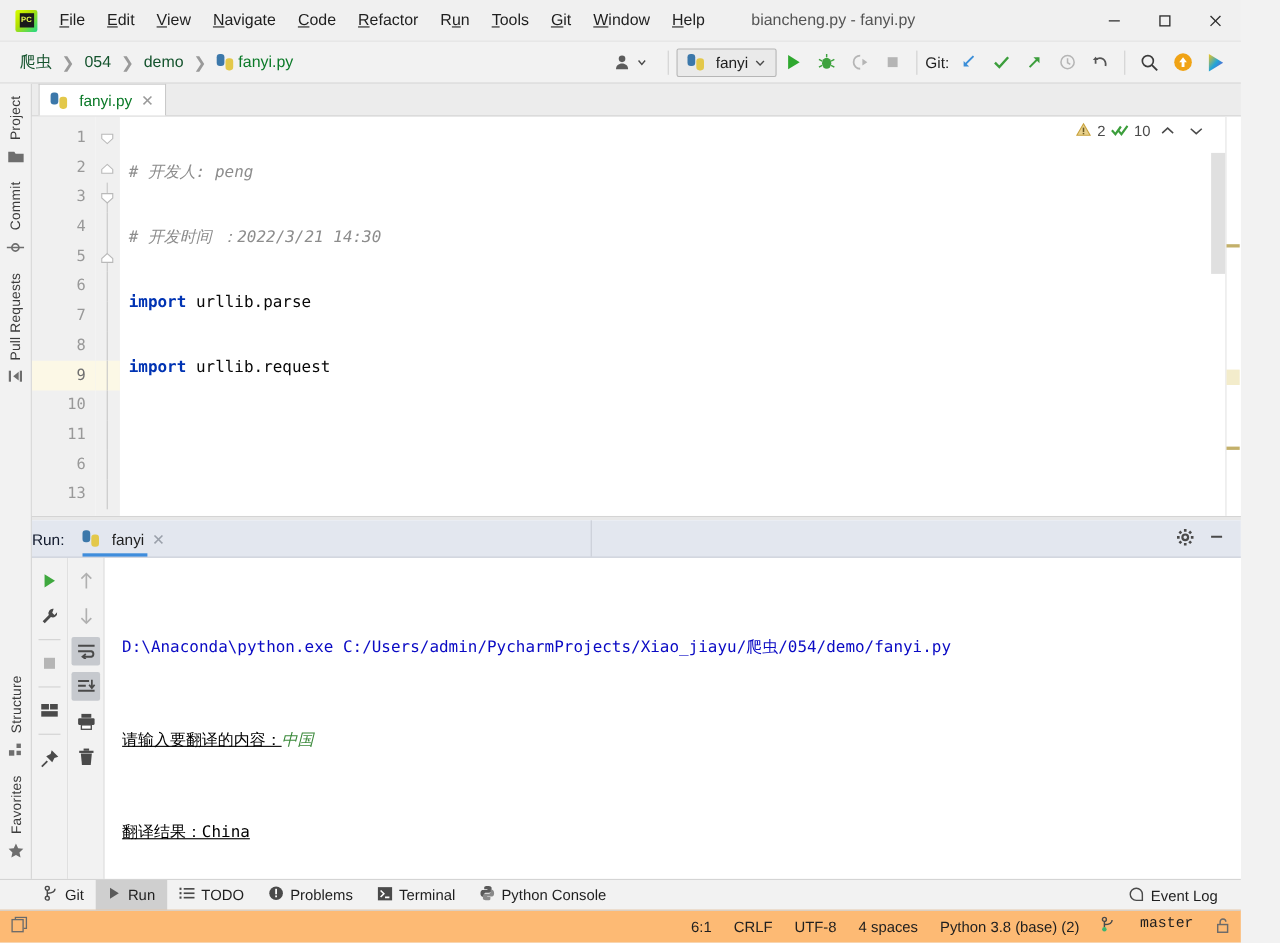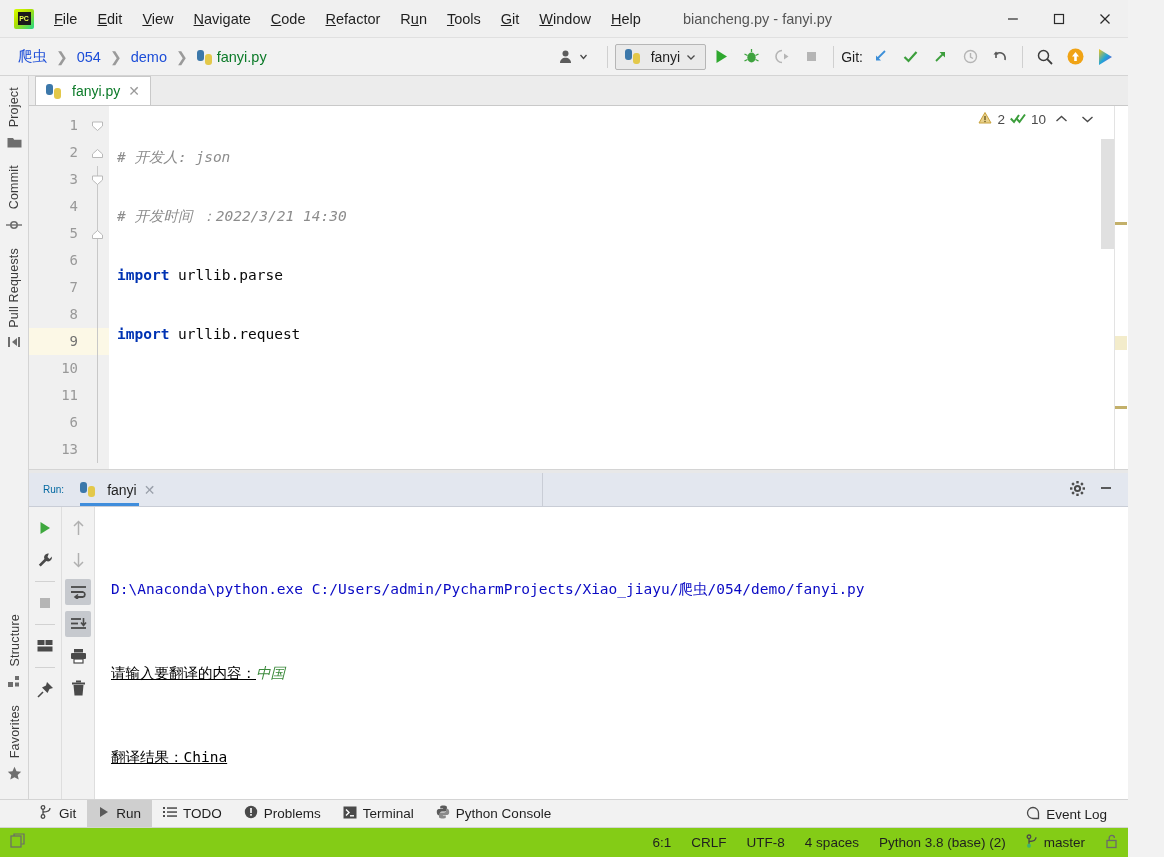--- a/index.html
+++ b/index.html
@@ -52,21 +52,21 @@
 
   
   .navbar {
     height: 38px; flex: 0 0 38px;
     display: flex; align-items: center;
     background: #f2f2f2;
     border-bottom: 1px solid #d4d4d4;
     position: relative;
   }
   .crumbs { display: flex; align-items: center; margin-left: 14px; gap: 2px; }
-  .crumb { font-size: 14.5px; color: #1d4ed8; padding: 2px 4px; white-space: nowrap; }
+  .crumb { font-size: 14.5px; color: #14532d; padding: 2px 4px; white-space: nowrap; }
   .crumb.file { color: #0b7a28; }
   .crumb-sep { color: #9a9a9a; font-size: 14px; padding: 0 3px; }
   .pyicon {
     display:inline-block; width:15px; height:15px; margin-right:5px; vertical-align:-3px;
     position: relative;
   }
   .pyicon::before, .pyicon::after {
     content:""; position:absolute; width:7px; height:11px; border-radius:3px;
   }
   .pyicon::before { background:#3c78aa; left:0; top:0; }
@@ -159,21 +159,21 @@
     position: absolute; right: 14px; top: 33px; width: 13px; height: 110px; background: #e0e0e0;
   }
 
   
   .runsplit { height: 4px; flex: 0 0 4px; background: #e8e8e8; border-top:1px solid #d4d4d4; }
   .runpanel { flex: 0 0 326px; display: flex; flex-direction: column; min-height: 0; background:#fff; }
   .runhead {
     height: 34px; flex: 0 0 34px; display: flex; align-items: stretch;
     background: #e3e7ef; border-bottom: 1px solid #c9cdd6; position: relative;
   }
-  .runhead .rlabel { display:flex; align-items:center; padding-left: 14px; font-size:10px; color:#0369a1; }
+  .runhead .rlabel { display:flex; align-items:center; padding-left: 0; font-size:14px; color:#0f172a; }
   .rtab {
     display:flex; align-items:center; gap:7px; padding: 0 12px 0 16px; position: relative;
     font-size: 14px;
   }
   .rtab::after { content:""; position:absolute; left:16px; right:28px; bottom:0; height:3px; background:#3f8ddc; }
   .rtab .rclose { color:#9aa0aa; font-size:14px; }
   .rhead-seg { width:1px; background:#c9cdd6; }
   .rhead-fill { flex:1 1 auto; }
   .rhead-right { display:flex; align-items:center; gap:12px; padding-right:14px; }
   .rbody { flex:1 1 auto; display:flex; min-height:0; background:#fff; }
@@ -202,27 +202,27 @@
     background: #f2f2f2; border-top: 1px solid #d4d4d4; position: relative;
   }
   .twitem {
     display:flex; align-items:center; gap:6px; height:28px; padding: 0 11px;
     font-size: 13.5px; color: #1f1f1f;
   }
   .twitem.active { background:#cfcfcf; }
   .tw-right { position:absolute; right: 10px; top:0; height:28px; display:flex; align-items:center; }
   .statusbar {
     height: 30px; flex: 0 0 30px; display: flex; align-items: center;
-    background: #84cc16; border-top: 1px solid #d4d4d4; position: relative;
+    background: #fdba74; border-top: 1px solid #d4d4d4; position: relative;
     font-size: 13.5px; color: #1f1f1f;
   }
   .sb-left { margin-left: 10px; display:flex; align-items:center; }
   .sb-right { position:absolute; right: 10px; display:flex; align-items:center; gap: 20px; }
   .sb-item { white-space: nowrap; }
-  .sb-branch { display:flex; align-items:center; gap:5px; }
+  .sb-branch { display:flex; gap:22px;font-family:Liberation Mono, monospace; }
   svg { shape-rendering: geometricPrecision; }
 </style>
 </head>
 <body>
 
 <div class="app">
 
   <div class="titlebar">
     <div class="pc-logo">
         <i>PC</i>
@@ -509,21 +509,21 @@
             </div>
           <div class="fl">
               <span class="fold-line"></span>
             </div>
           <div class="fl">
               <span class="fold-line"></span>
             </div>
         </div>
 
         <div class="code">
-          <div class="cl"><span class="cmt"># 开发人: json</span></div>
+          <div class="cl"><span class="cmt"># 开发人: peng</span></div>
           <div class="cl"><span class="cmt"># 开发时间 ：2022/3/21 14:30</span></div>
           <div class="cl"><span class="kw">import</span><span> urllib.parse</span></div>
           <div class="cl"><span class="kw">import</span><span> urllib.request</span></div>
           <div class="cl"><span></span></div>
           
           
           
           
           
           

